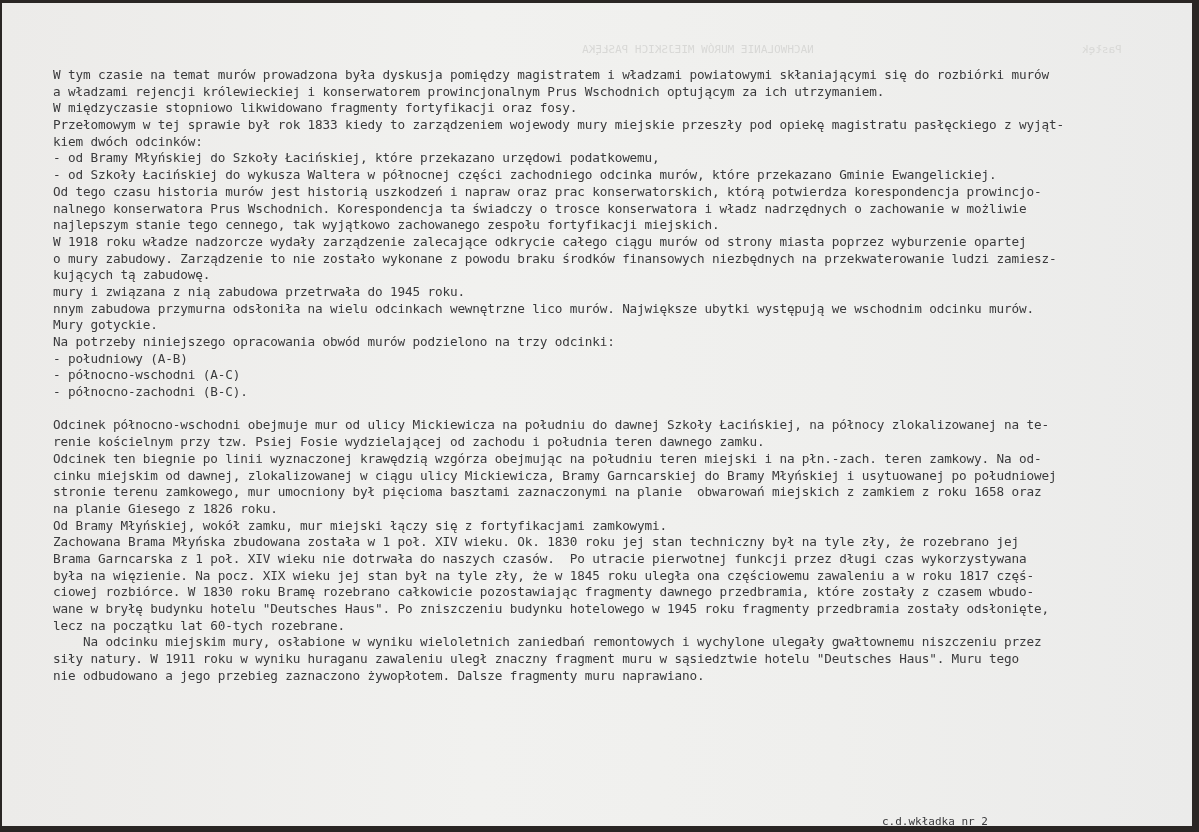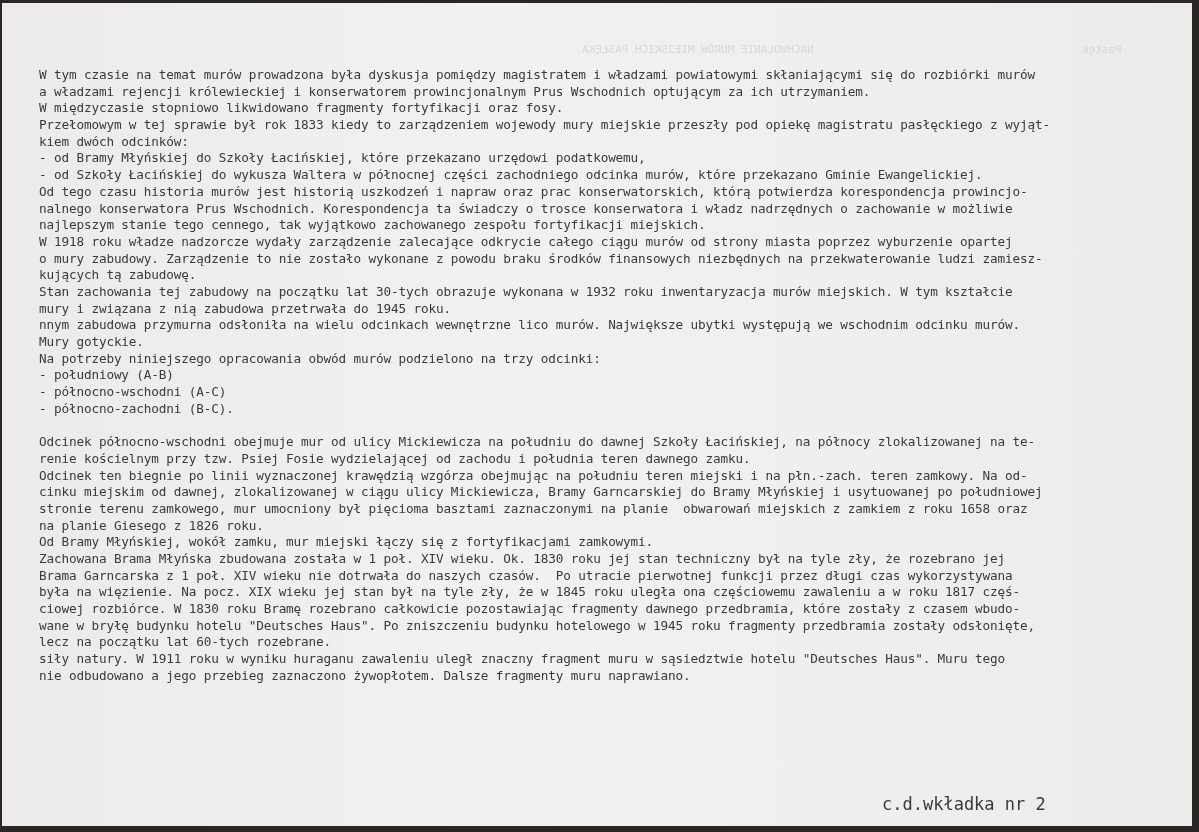--- a/index.html
+++ b/index.html
@@ -14,30 +14,30 @@
     background-image: linear-gradient(90deg, #ecebe9 0%, #f1f1ef 40%, #efefed 70%, #ebebea 100%);
   }
   .bleed {
     position: absolute; top: 40px; font-family: "DejaVu Sans Mono", monospace;
     font-size: 11px; color: #d8d8d6; transform: scaleX(-1); letter-spacing: 0px;
     white-space: nowrap;
   }
   .bleed.a { left: 580px; }
   .bleed.b { left: 1080px; }
   .text {
-    position: absolute; left: 37px; top: 64px; width: 1140px;
+    position: absolute; left: 51px; top: 64px; width: 1140px;
     font-family: "DejaVu Sans Mono", monospace;
     font-size: 12.7px; line-height: 16.7px; color: #3a3a3c;
     letter-spacing: -0.15px;
   }
   .line { white-space: pre; height: 16.7px; }
   .gap { height: 16.7px; }
   .footer {
-    position: absolute; left: 880px; top: 791px;
-    font-family: "DejaVu Sans Mono", monospace; font-size: 17px; color: #3a3a3c;
+    position: absolute; left: 880px; top: 812px;
+    font-family: "DejaVu Sans Mono", monospace; font-size: 11px; color: #3a3a3c;
   }
 </style>
 </head>
 <body>
 
 <div class="page">
   <div class="bleed a">NACHWOLANIE MURÓW MIEJSKICH PASŁĘKA</div>
   <div class="bleed b">Pasłęk</div>
 
   <div class="text">
@@ -48,21 +48,20 @@
         <div class="line">Przełomowym w tej sprawie był rok 1833 kiedy to zarządzeniem wojewody mury miejskie przeszły pod opiekę magistratu pasłęckiego z wyjąt-</div>
         <div class="line">kiem dwóch odcinków:</div>
         <div class="line">- od Bramy Młyńskiej do Szkoły Łacińskiej, które przekazano urzędowi podatkowemu,</div>
         <div class="line">- od Szkoły Łacińskiej do wykusza Waltera w północnej części zachodniego odcinka murów, które przekazano Gminie Ewangelickiej.</div>
         <div class="line">Od tego czasu historia murów jest historią uszkodzeń i napraw oraz prac konserwatorskich, którą potwierdza korespondencja prowincjo-</div>
         <div class="line">nalnego konserwatora Prus Wschodnich. Korespondencja ta świadczy o trosce konserwatora i władz nadrzędnych o zachowanie w możliwie</div>
         <div class="line">najlepszym stanie tego cennego, tak wyjątkowo zachowanego zespołu fortyfikacji miejskich.</div>
         <div class="line">W 1918 roku władze nadzorcze wydały zarządzenie zalecające odkrycie całego ciągu murów od strony miasta poprzez wyburzenie opartej</div>
         <div class="line">o mury zabudowy. Zarządzenie to nie zostało wykonane z powodu braku środków finansowych niezbędnych na przekwaterowanie ludzi zamiesz-</div>
         <div class="line">kujących tą zabudowę.</div>
-        <div class="line">Stan zachowania tej zabudowy na początku lat 30-tych obrazuje wykonana w 1932 roku inwentaryzacja murów miejskich. W tym kształcie</div>
         <div class="line">mury i związana z nią zabudowa przetrwała do 1945 roku.</div>
         <div class="line">nnym zabudowa przymurna odsłoniła na wielu odcinkach wewnętrzne lico murów. Największe ubytki występują we wschodnim odcinku murów.</div>
         <div class="line">Mury gotyckie.</div>
         <div class="line">Na potrzeby niniejszego opracowania obwód murów podzielono na trzy odcinki:</div>
         <div class="line">- południowy (A-B)</div>
         <div class="line">- północno-wschodni (A-C)</div>
         <div class="line">- północno-zachodni (B-C).</div>
       </div>
     <div class="gap"></div>
     <div id="block2">
@@ -72,19 +71,20 @@
         <div class="line">cinku miejskim od dawnej, zlokalizowanej w ciągu ulicy Mickiewicza, Bramy Garncarskiej do Bramy Młyńskiej i usytuowanej po południowej</div>
         <div class="line">stronie terenu zamkowego, mur umocniony był pięcioma basztami zaznaczonymi na planie  obwarowań miejskich z zamkiem z roku 1658 oraz</div>
         <div class="line">na planie Giesego z 1826 roku.</div>
         <div class="line">Od Bramy Młyńskiej, wokół zamku, mur miejski łączy się z fortyfikacjami zamkowymi.</div>
         <div class="line">Zachowana Brama Młyńska zbudowana została w 1 poł. XIV wieku. Ok. 1830 roku jej stan techniczny był na tyle zły, że rozebrano jej</div>
         <div class="line">Brama Garncarska z 1 poł. XIV wieku nie dotrwała do naszych czasów.  Po utracie pierwotnej funkcji przez długi czas wykorzystywana</div>
         <div class="line">była na więzienie. Na pocz. XIX wieku jej stan był na tyle zły, że w 1845 roku uległa ona częściowemu zawaleniu a w roku 1817 częś-</div>
         <div class="line">ciowej rozbiórce. W 1830 roku Bramę rozebrano całkowicie pozostawiając fragmenty dawnego przedbramia, które zostały z czasem wbudo-</div>
         <div class="line">wane w bryłę budynku hotelu "Deutsches Haus". Po zniszczeniu budynku hotelowego w 1945 roku fragmenty przedbramia zostały odsłonięte,</div>
         <div class="line">lecz na początku lat 60-tych rozebrane.</div>
+        <div class="line">    Na odcinku miejskim mury, osłabione w wyniku wieloletnich zaniedbań remontowych i wychylone ulegały gwałtownemu niszczeniu przez</div>
         <div class="line">siły natury. W 1911 roku w wyniku huraganu zawaleniu uległ znaczny fragment muru w sąsiedztwie hotelu "Deutsches Haus". Muru tego</div>
         <div class="line">nie odbudowano a jego przebieg zaznaczono żywopłotem. Dalsze fragmenty muru naprawiano.</div>
       </div>
   </div>
 
   <div class="footer">c.d.wkładka nr 2</div>
 </div>
 
 </body></html>

